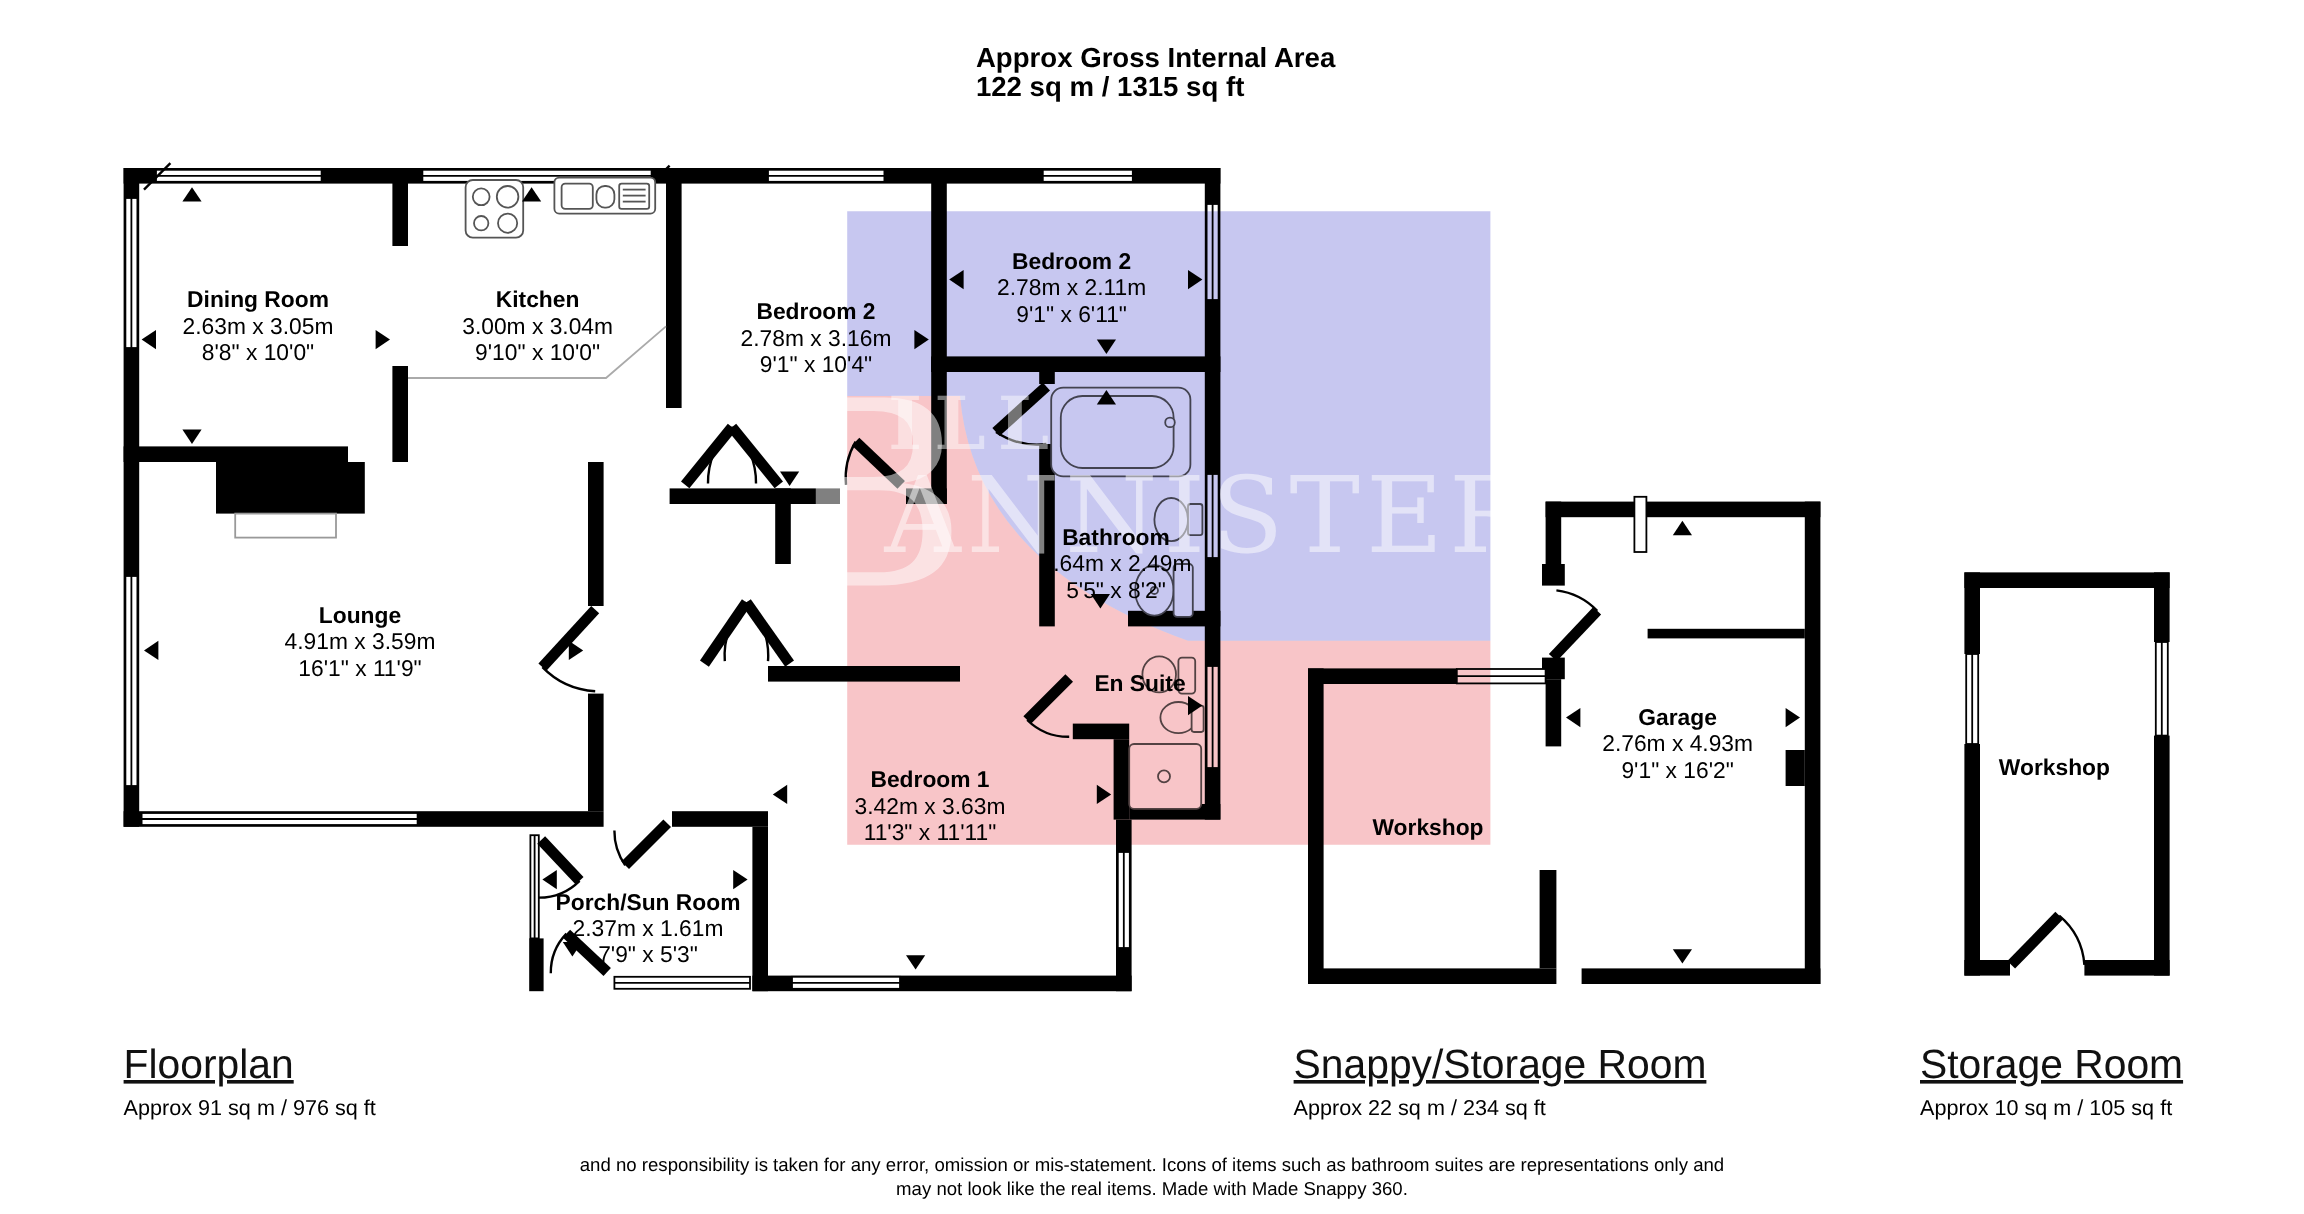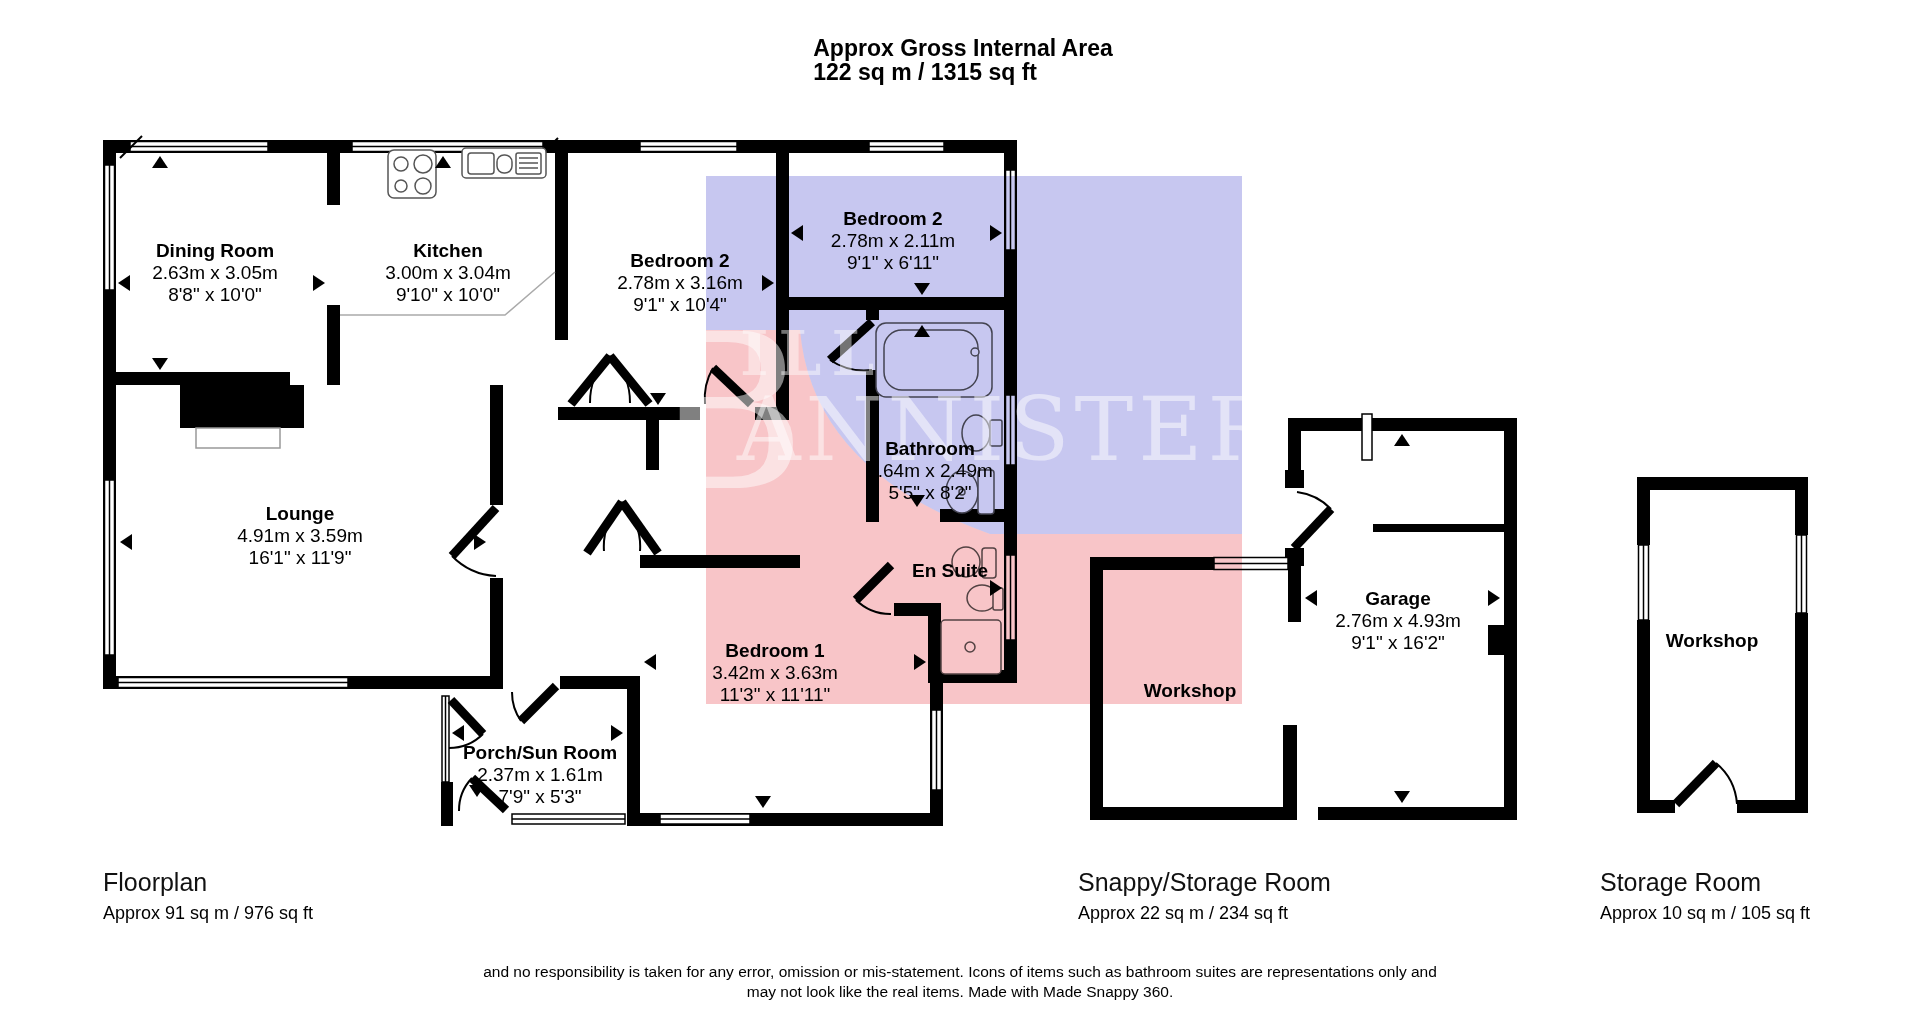--- a/index.html
+++ b/index.html
@@ -3,21 +3,21 @@
 <meta charset="utf-8">
 <style>
   html,body{margin:0;padding:0;background:#fff;}
   #stage{position:relative;width:1920px;height:1012px;background:#ffffff;overflow:hidden;
          font-family:"Liberation Sans",sans-serif;color:#000;}
   svg{position:absolute;left:0;top:0;}
   .room-label{position:absolute;transform:translateX(-50%);text-align:center;
               font-size:19px;line-height:22px;white-space:nowrap;z-index:30;}
   .room-label .rname{font-weight:bold;}
   .caption{position:absolute;z-index:30;}
-  .caption .cap-title{font-size:25px;color:#111;}
+  .caption .cap-title{font-size:34px;color:#111;text-decoration:underline;}
   .caption .cap-area{font-size:18px;font-weight:normal;margin-top:6px;}
   .gross-title{position:absolute;left:963px;transform:translateX(-50%);text-align:left;
                font-size:23px;font-weight:bold;line-height:24px;z-index:30;}
   .disclaimer{position:absolute;left:960px;top:962px;transform:translateX(-50%);
               text-align:center;font-size:15.5px;line-height:19.5px;z-index:30;}
   .watermark{position:absolute;z-index:20;color:#fff;font-family:"DejaVu Serif",serif;
              pointer-events:none;}
   .wm-b{left:648px;top:288px;font-size:215px;opacity:.5;}
   .wm-ill{left:740px;top:318px;font-size:61px;letter-spacing:10px;opacity:.45;font-weight:bold;}
   .wm-ann{left:737px;top:378px;font-size:88px;letter-spacing:5px;opacity:.5;}

